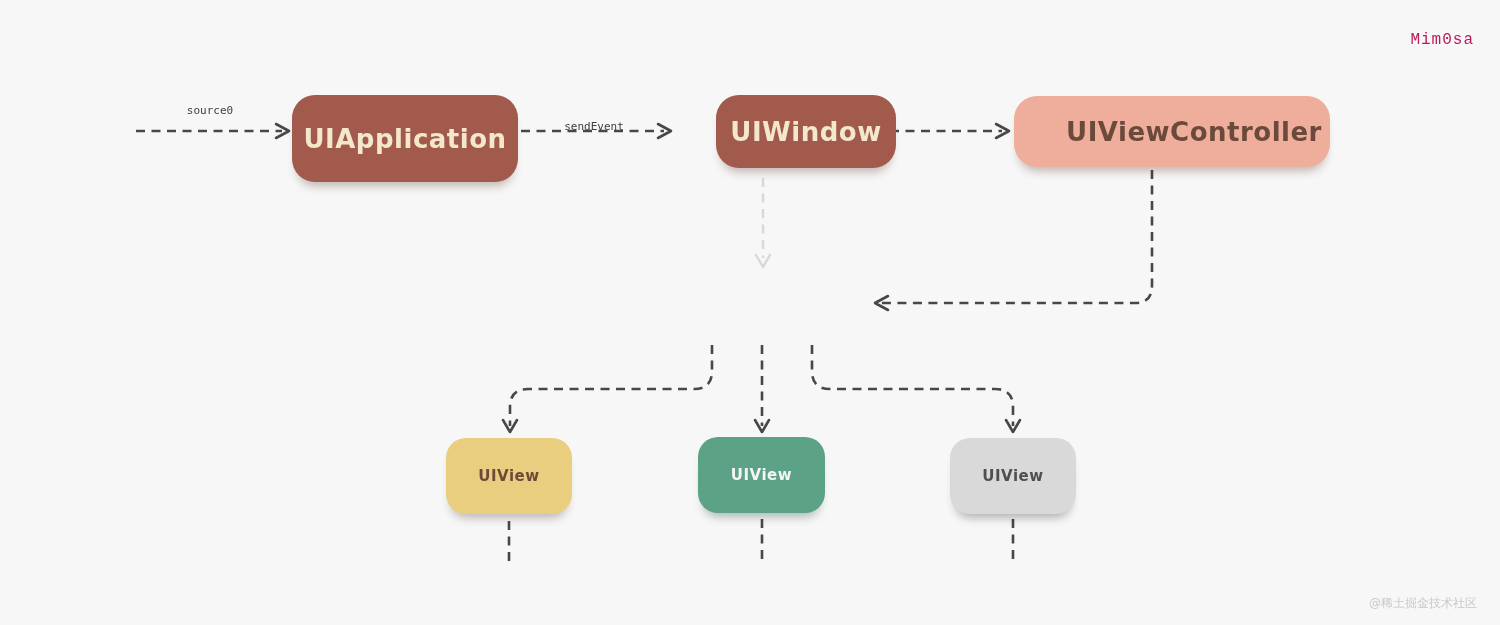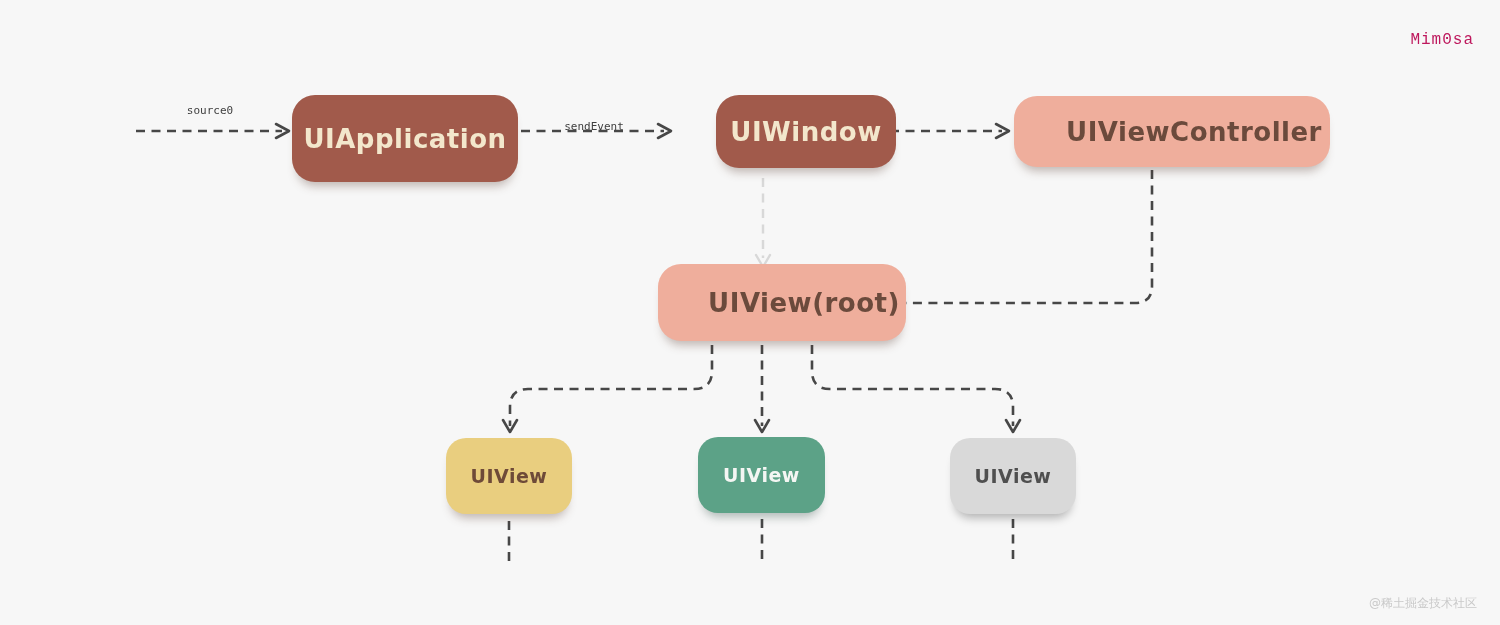--- a/index.html
+++ b/index.html
@@ -38,21 +38,21 @@
     position: absolute;
     display: flex;
     align-items: center;
     justify-content: center;
     white-space: nowrap;
     font-weight: bold;
     letter-spacing: 0.5px;
     box-shadow: 0 9px 10px -5px rgba(90, 60, 50, 0.35);
   }
   .node.big   { border-radius: 23px; font-size: 26px; }
-  .node.small { border-radius: 20px; font-size: 19px; }
+  .node.small { border-radius: 20px; font-size: 15px; }
   .node.brown  { background: #a15a4b; color: #f3e7cc; }
   .node.salmon { background: #efae9c; color: #6b4a3c; padding-left: 44px; }
   .node.yellow { background: #e9ce7f; color: #6e4a38; }
   .node.green  { background: #5ca287; color: #f4f6f3; box-shadow: 0 9px 10px -5px rgba(40,70,60,0.35); }
   .node.gray   { background: #d9d9d9; color: #4f4f4f; box-shadow: 0 9px 10px -5px rgba(0,0,0,0.28); }
   .edge-label {
     position: absolute;
     font-family: "DejaVu Sans Mono", monospace;
     font-size: 11px;
     color: #3e3e3e;
@@ -146,21 +146,20 @@
       <path class="wire" stroke="url(#fadeV)" d="M 1013 519 V 562"></path>
     </g>
   </svg>
 
   <div class="node big brown" id="n-uiapplication">UIApplication</div>
 
   <div class="node big brown" id="n-uiwindow">UIWindow</div>
 
   <div class="node big salmon" id="n-uiviewcontroller">UIViewController</div>
 
-  <div class="node big salmon" id="n-uiview-root">UIView(root)</div>
 
   <div class="node small yellow" id="n-uiview-left">UIView</div>
 
   <div class="node small green" id="n-uiview-center">UIView</div>
 
   <div class="node small gray" id="n-uiview-right">UIView</div>
 
   <div class="edge-label" id="lbl-source0">source0</div>
 
   <div class="edge-label" id="lbl-sendevent">sendEvent</div>

